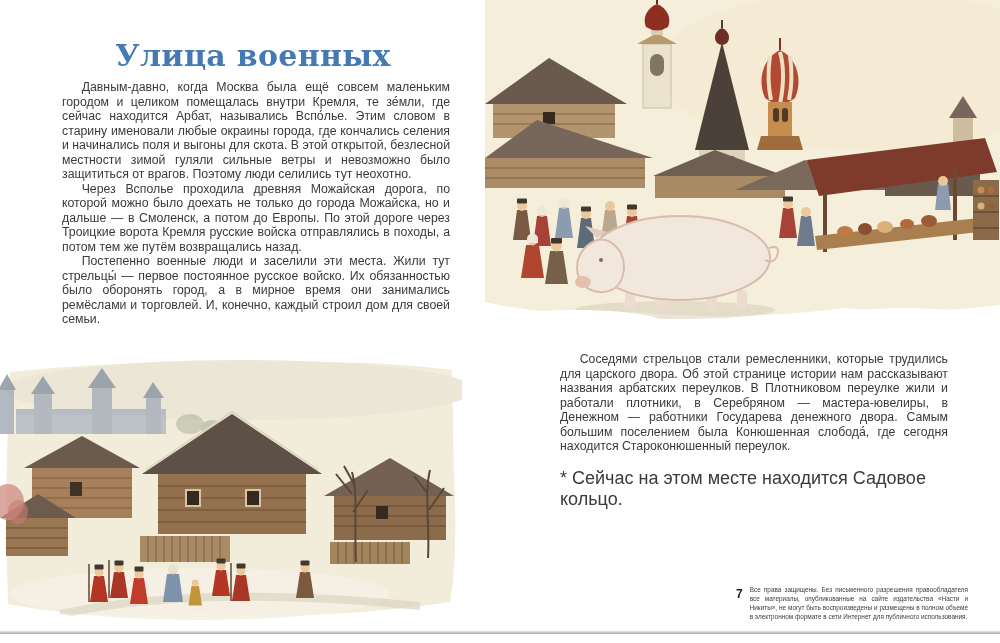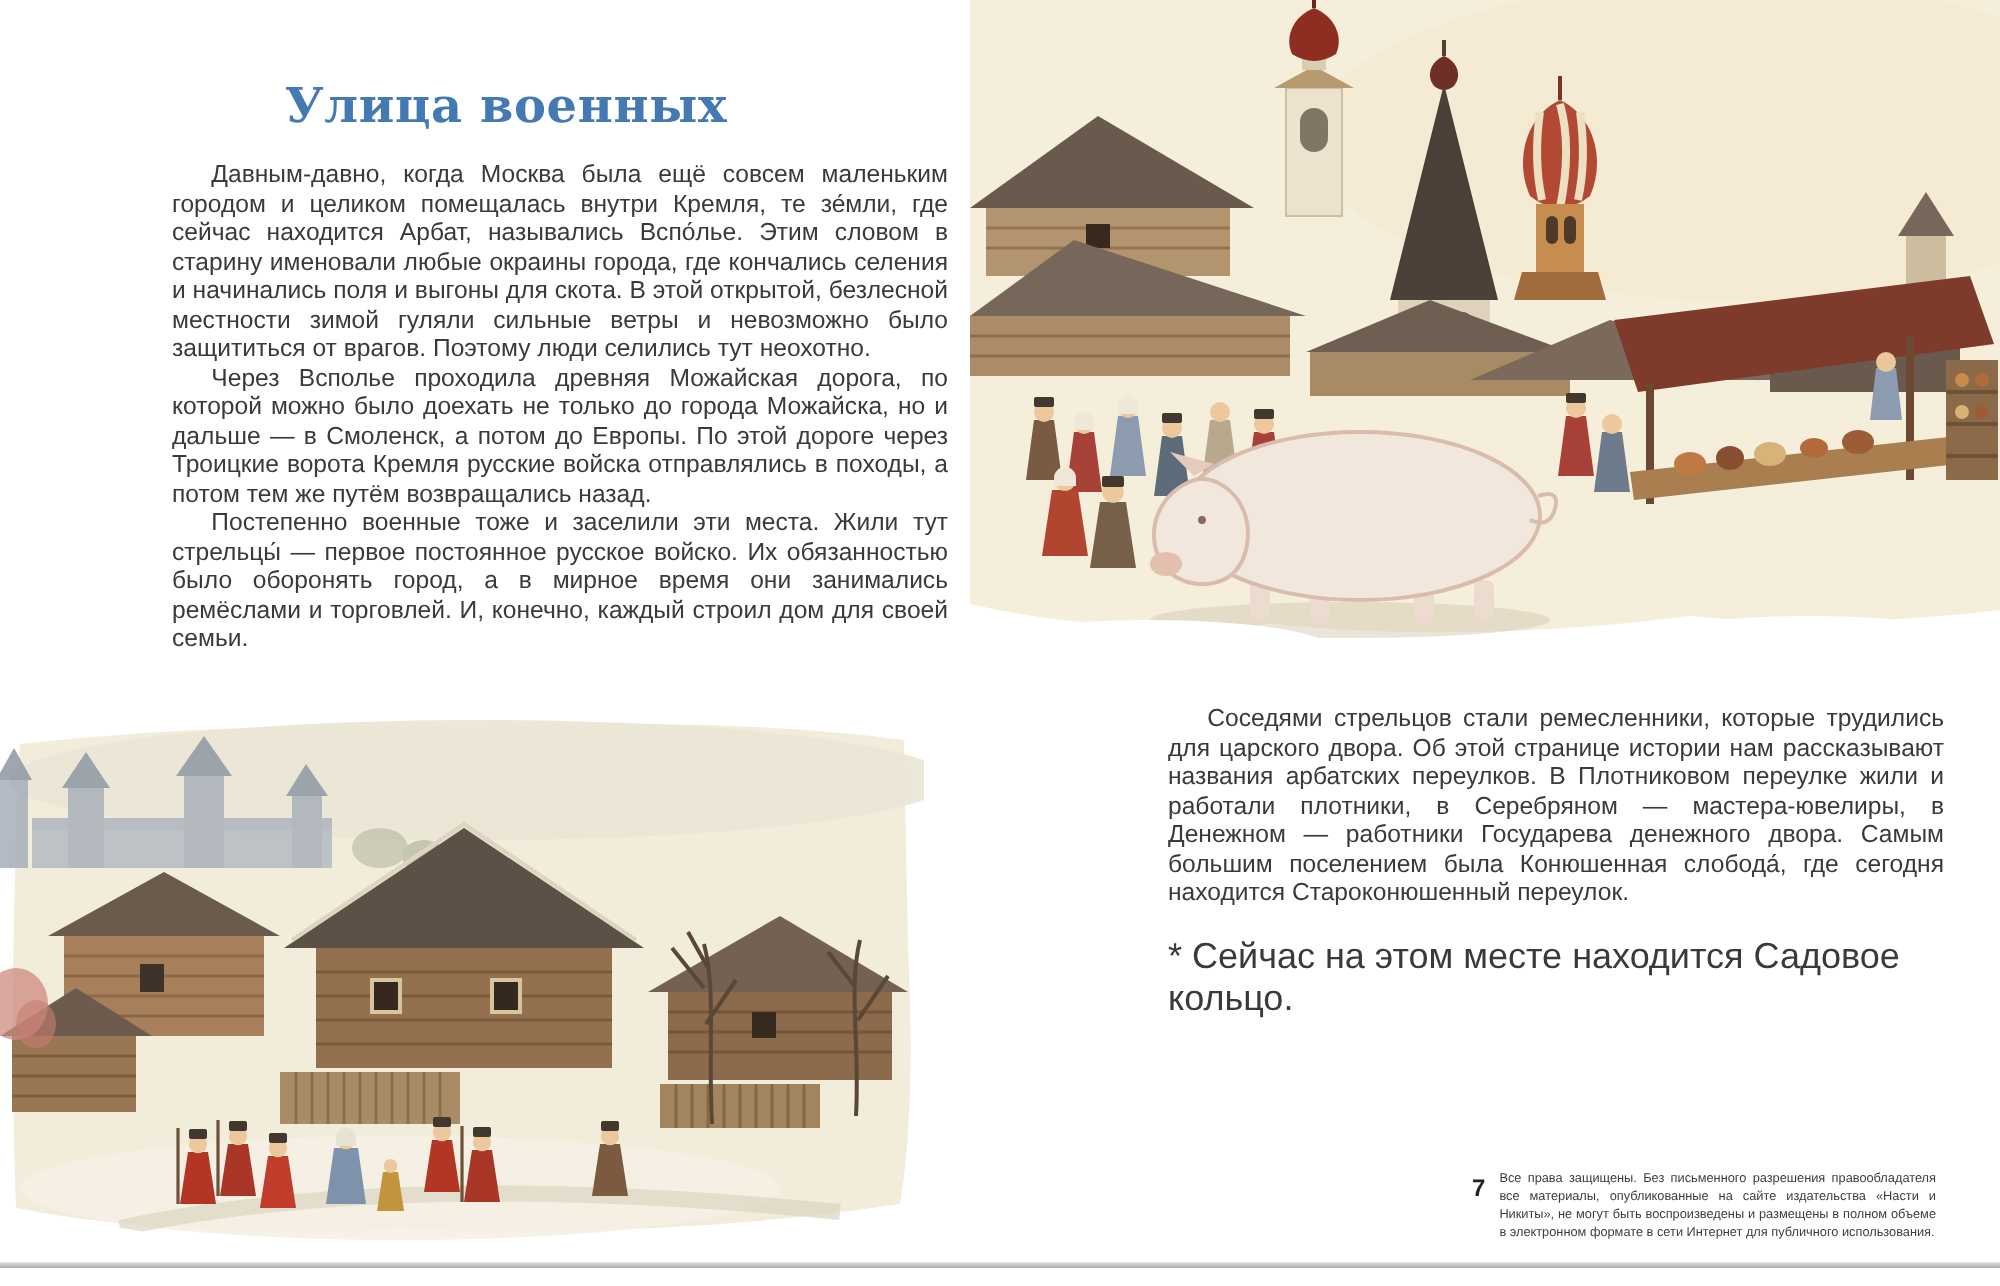--- a/index.html
+++ b/index.html
@@ -3,27 +3,27 @@
 <meta charset="utf-8">
 <style>
   html,body{margin:0;padding:0;background:#ffffff;}
   .spread{
     position:relative;width:1000px;height:643px;background:#ffffff;overflow:hidden;
     font-family:"Liberation Sans","DejaVu Sans",sans-serif;color:#3a3a3a;
   }
   .title{
     position:absolute;margin:0;
     font-family:"DejaVu Serif","Liberation Serif",serif;
-    font-weight:700;font-size:24px;letter-spacing:.3px;
+    font-weight:700;font-size:30px;letter-spacing:.3px;
     color:#4479b3;text-align:center;z-index:4;
   }
   #title-left{left:58px;top:38px;width:390px;}
   #title-right{left:572px;top:310px;width:384px;}
   .text-col{
-    position:absolute;font-size:12.3px;line-height:1.18;text-align:justify;z-index:3;margin-left:24px;
+    position:absolute;font-size:12.3px;line-height:1.18;text-align:justify;z-index:3;
   }
   #text-left{left:62px;top:80px;width:388px;}
   #text-right{left:560px;top:352px;width:388px;}
   .text-col p{margin:0;text-indent:1.6em;hyphens:auto;-webkit-hyphens:auto;}
   .footnote{margin-top:14px !important;text-indent:0 !important;font-size:18px;text-align:left;}
   .illus{position:absolute;z-index:1;}
   #illus-left{left:0;top:354px;width:462px;height:278px;}
   #illus-right{left:485px;top:0;width:515px;height:335px;}
   .illus svg{display:block;width:100%;height:100%;}
   .footer{
@@ -39,21 +39,21 @@
 </style>
 </head>
 <body>
 
 <div class="spread">
 
   <h1 class="title" id="title-left">Улица военных</h1>
   <div class="text-col" id="text-left">
     <p>Давным-давно, когда Москва была ещё совсем маленьким городом и целиком помещалась внутри Кремля, те зе́мли, где сейчас находится Арбат, назывались Вспо́лье. Этим словом в старину именовали любые окраины города, где кончались селения и начинались поля и выгоны для скота. В этой открытой, безлесной местности зимой гуляли сильные ветры и невозможно было защититься от врагов. Поэтому люди селились тут неохотно.</p>
     <p>Через Всполье проходила древняя Можайская дорога, по которой можно было доехать не только до города Можайска, но и дальше — в Смоленск, а потом до Европы. По этой дороге через Троицкие ворота Кремля русские войска отправлялись в походы, а потом тем же путём возвращались назад.</p>
-    <p>Постепенно военные тоже и заселили эти места. Жили тут стрельцы́ — первое постоянное русское войско. Их обязанностью было оборонять город, а в мирное время они занимались ремёслами и торговлей. И, конечно, каждый строил дом для своей семьи.</p>
+    <p>Постепенно военные люди и заселили эти места. Жили тут стрельцы́ — первое постоянное русское войско. Их обязанностью было оборонять город, а в мирное время они занимались ремёслами и торговлей. И, конечно, каждый строил дом для своей семьи.</p>
   </div>
 
   <div class="illus" id="illus-left">
     <svg viewBox="0 0 462 278" xmlns="http://www.w3.org/2000/svg">
 
       <path d="M10,18 Q120,6 238,10 Q360,4 452,16 L454,120 Q458,200 450,248 Q330,266 200,260 Q90,266 8,250 Q4,140 10,18 Z" fill="#f2ecda"></path>
       <ellipse cx="240" cy="36" rx="235" ry="30" fill="#eae5d4" opacity="0.9"></ellipse>
 
       <g opacity="0.85">
         <rect x="16" y="60" width="150" height="20" fill="#b4bbc4"></rect>

